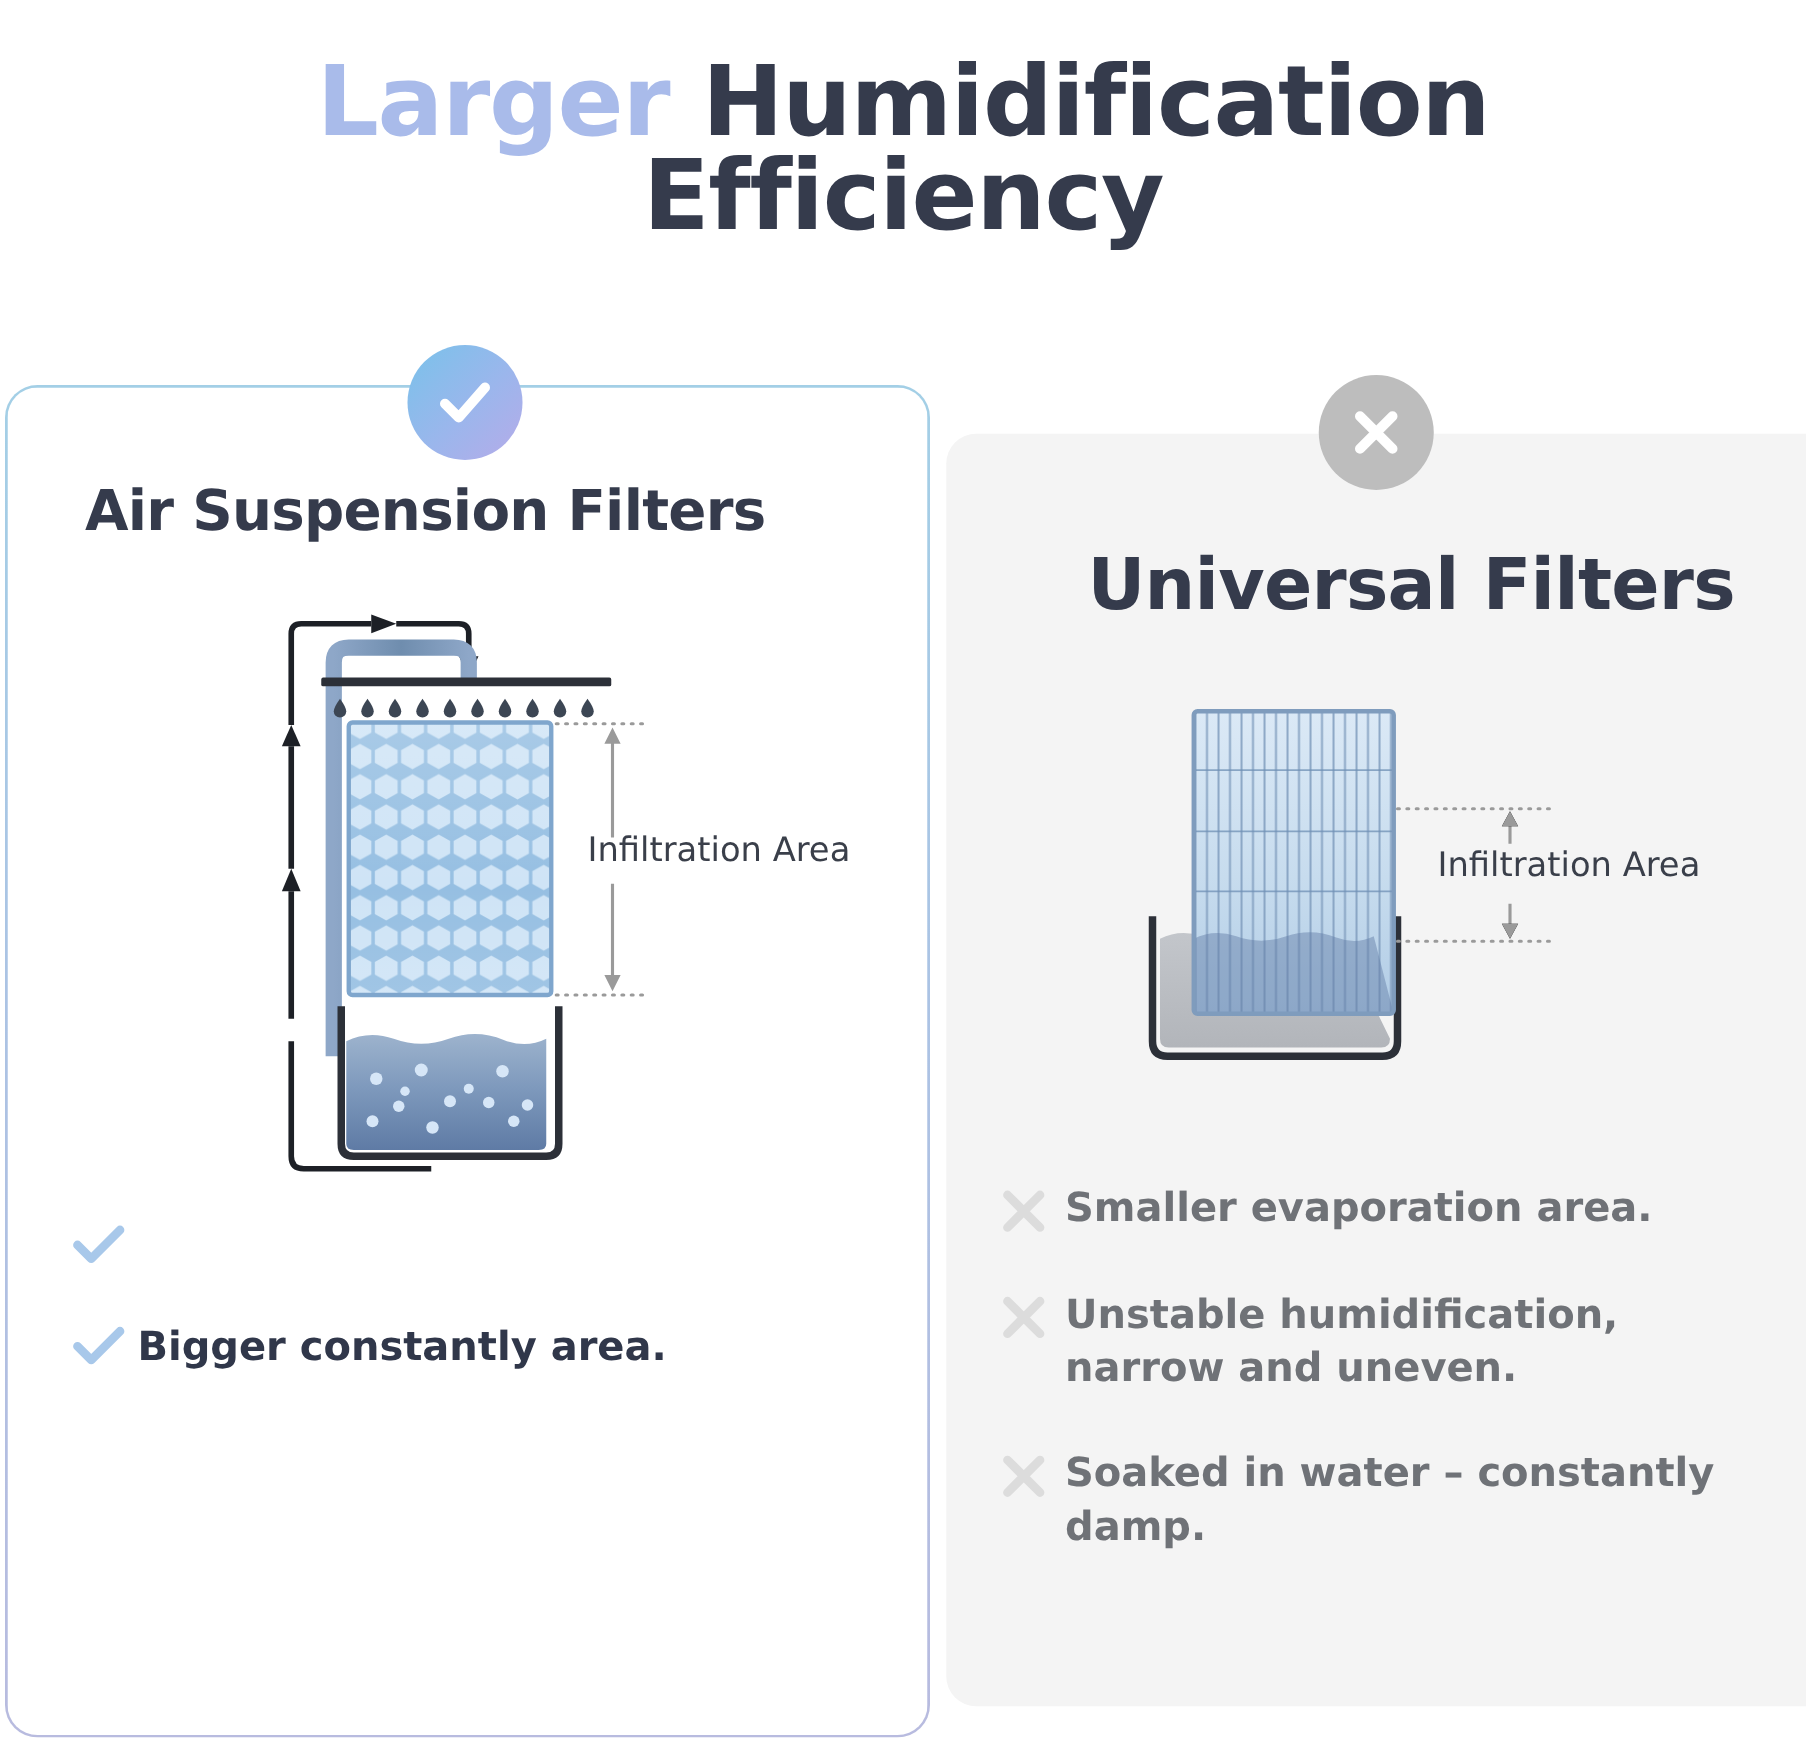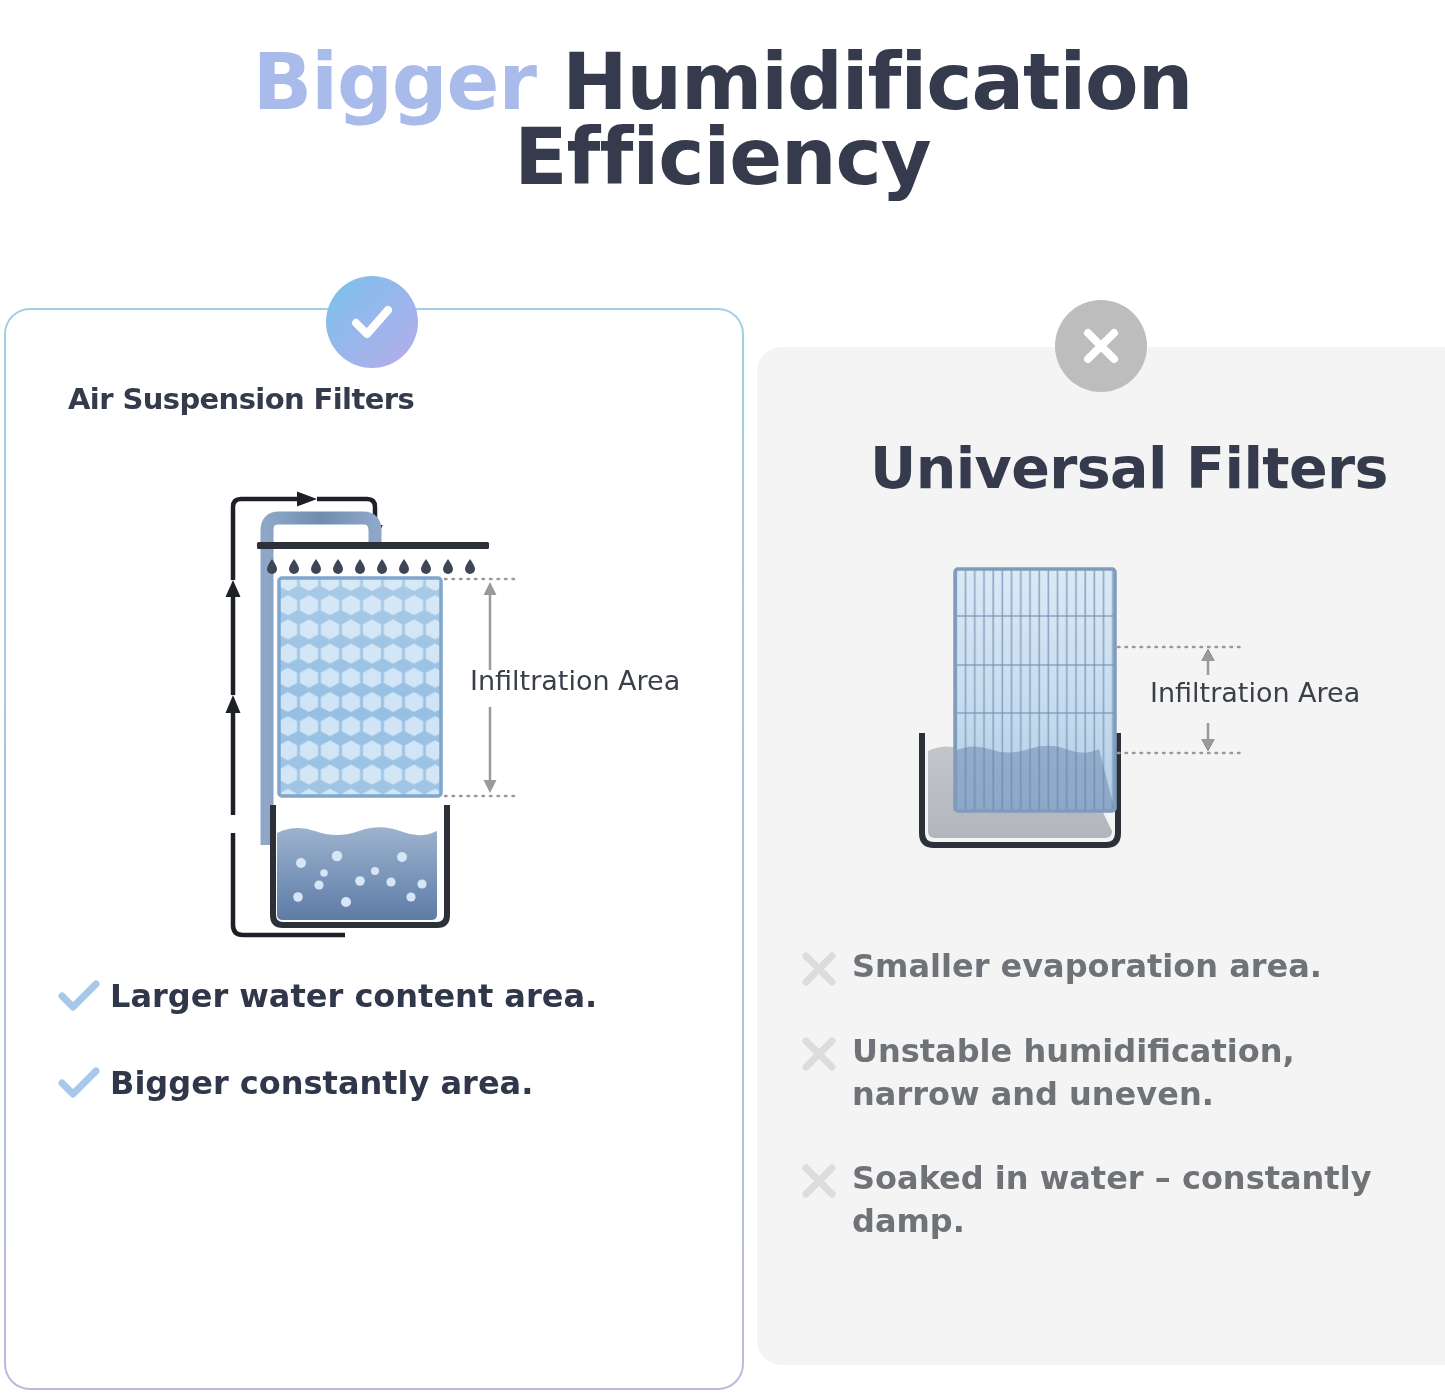--- a/index.html
+++ b/index.html
@@ -45,21 +45,21 @@
     left:326px;top:276px;
     background:linear-gradient(135deg,#79c2ea 0%,#9bb6ec 55%,#b6abe9 100%);
   }
   .badge-x{
     left:1055px;top:300px;background:#bdbdbd;
   }
 
   
   .h-left{
     position:absolute;left:68px;top:382px;width:640px;
-    font-size:29px;font-weight:700;color:#353b4c;letter-spacing:-0.6px;
+    font-size:45px;font-weight:700;color:#353b4c;letter-spacing:-0.6px;
   }
   .h-right{
     position:absolute;left:870px;top:435px;width:560px;
     font-size:57px;font-weight:700;color:#353b4c;letter-spacing:-0.6px;
   }
 
   
   .diagram-left{position:absolute;left:225px;top:485px;width:470px;height:455px;}
   .diagram-right{position:absolute;left:900px;top:555px;width:480px;height:310px;}
 
@@ -75,21 +75,21 @@
   .list-right .li-tx{color:#6f7277;}
   .list-right .li{margin-bottom:42px;}
 
   svg{display:block;overflow:visible;}
 </style>
 </head>
 <body>
 
 <div class="title-wrap">
   <div class="title">
-    <span class="hl">Bigger</span>
+    <span class="hl">Larger</span>
     <span>Humidification</span><br>
     <span>Efficiency</span>
   </div>
 </div>
 
 <div class="card-right"></div>
 
 <div class="card-left"></div>
 
 <div class="badge badge-check">
@@ -271,21 +271,20 @@
 </div>
 
 <div class="list list-left">
 
   <div class="li">
     <div class="li-ic">
       <svg width="42" height="32" viewBox="0 0 42 32">
         <path d="M4 16 L15 27 L38 4" fill="none" stroke="#a8c8ea" stroke-width="7" stroke-linecap="round" stroke-linejoin="round"></path>
       </svg>
     </div>
-    <div class="li-tx">Larger water content area.</div>
   </div>
 
   <div class="li">
     <div class="li-ic">
       <svg width="42" height="32" viewBox="0 0 42 32">
         <path d="M4 16 L15 27 L38 4" fill="none" stroke="#a8c8ea" stroke-width="7" stroke-linecap="round" stroke-linejoin="round"></path>
       </svg>
     </div>
     <div class="li-tx">Bigger constantly area.</div>
   </div>

